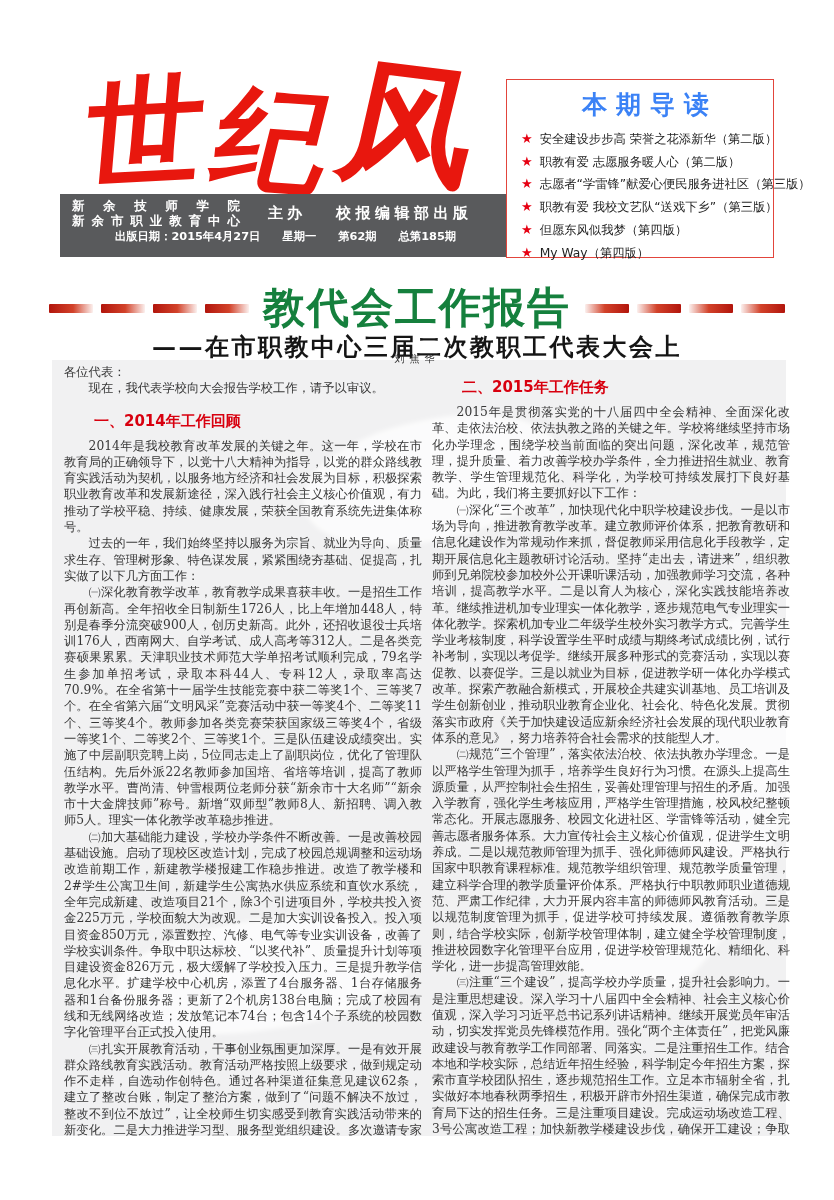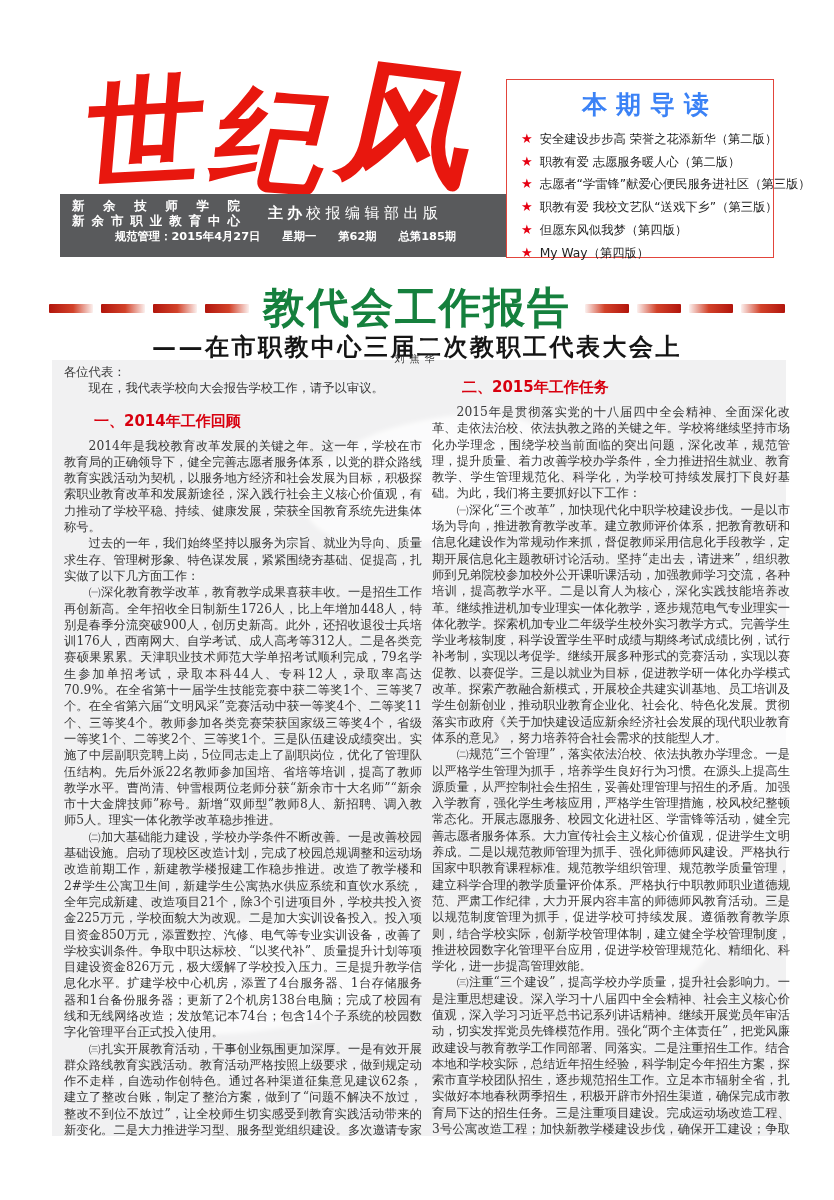--- a/index.html
+++ b/index.html
@@ -18,21 +18,21 @@
   .calli .c2 { font-size:132px; transform:rotate(7deg) skewX(-6deg) translateY(-2px); margin-left:14px; }
   
   .pubbar { position:absolute; left:60px; top:194px; width:447px; height:63px;
             background:#595a5c; color:#fff; padding:4px 8px 3px 12px;
             font-family:"DejaVu Sans", sans-serif; }
   .pubbar .row1 { display:flex; align-items:center; height:31px; }
   .orgs { width:168px; }
   .orgs div { font-size:12.5px; font-weight:bold; line-height:14.5px;
               text-align:justify; text-align-last:justify; }
   .host { font-size:15px; font-weight:bold; margin-left:28px; letter-spacing:4px; }
-  .pubby { font-size:15px; font-weight:normal; letter-spacing:4.5px; white-space:nowrap; }
+  .pubby { font-size:15px; font-weight:bold; margin-left:30px; letter-spacing:4.5px; white-space:nowrap; }
   .row2, .row3 { display:flex; font-size:11.3px; font-weight:bold; line-height:15px; white-space:nowrap; }
   .row2 { justify-content:space-between; padding:1px 16px 0 12px; }
   .row3 { justify-content:center; gap:22px; }
   
   .digest { position:absolute; left:506px; top:79px; width:268px; height:179px;
             border:1px solid #e2453c; background:#fff; padding:8px 0 0 14px; }
   .digest-title { text-align:center; color:#3b82f6; font-weight:bold; font-size:25px;
                   letter-spacing:9px; font-family:"DejaVu Serif", serif; margin-bottom:7px; padding-left:6px;}
   .digest-item { display:flex; align-items:baseline; font-size:12.3px; line-height:22.7px;
                  font-family:"DejaVu Sans", sans-serif; color:#1f1f1f; white-space:nowrap; }
@@ -86,21 +86,21 @@
   <div class="pubbar">
     <div class="row1">
       <div class="orgs">
         <div>新余技师学院</div>
         <div>新余市职业教育中心</div>
       </div>
       <div class="host">主办</div>
       <div class="pubby">校报编辑部出版</div>
     </div>
     <div class="row3">
-      <span>规范管理：2015年4月27日</span>
+      <span>出版日期：2015年4月27日</span>
       <span>星期一</span>
       <span>第62期</span>
       <span>总第185期</span>
     </div>
   </div>
 
   <div class="digest">
     <div class="digest-title">本期导读</div>
     <div class="digest-item">
       <span class="star">★</span>
@@ -141,21 +141,21 @@
   </div>
 
   <div class="subtitle">——在市职教中心三届二次教职工代表大会上</div>
   <div class="author">刘焦华</div>
 
   <div class="bodywrap">
     <div class="col col-left">
       <p class="noindent">各位代表：</p>
       <p>现在，我代表学校向大会报告学校工作，请予以审议。</p>
       <div class="sec-head">一、2014年工作回顾</div>
-      <p>2014年是我校教育改革发展的关键之年。这一年，学校在市教育局的正确领导下，健全完善志愿者服务体系，以党的群众路线教育实践活动为契机，以服务地方经济和社会发展为目标，积极探索职业教育改革和发展新途径，深入践行社会主义核心价值观，有力推动了学校平稳、持续、健康发展，荣获全国教育系统先进集体称号。</p>
+      <p>2014年是我校教育改革发展的关键之年。这一年，学校在市教育局的正确领导下，以党十八大精神为指导，以党的群众路线教育实践活动为契机，以服务地方经济和社会发展为目标，积极探索职业教育改革和发展新途径，深入践行社会主义核心价值观，有力推动了学校平稳、持续、健康发展，荣获全国教育系统先进集体称号。</p>
       <p>过去的一年，我们始终坚持以服务为宗旨、就业为导向、质量求生存、管理树形象、特色谋发展，紧紧围绕夯基础、促提高，扎实做了以下几方面工作：</p>
       <p>㈠深化教育教学改革，教育教学成果喜获丰收。一是招生工作再创新高。全年招收全日制新生1726人，比上年增加448人，特别是春季分流突破900人，创历史新高。此外，还招收退役士兵培训176人，西南网大、自学考试、成人高考等312人。二是各类竞赛硕果累累。天津职业技术师范大学单招考试顺利完成，79名学生参加单招考试，录取本科44人、专科12人，录取率高达70.9%。在全省第十一届学生技能竞赛中获二等奖1个、三等奖7个。在全省第六届“文明风采”竞赛活动中获一等奖4个、二等奖11个、三等奖4个。教师参加各类竞赛荣获国家级三等奖4个，省级一等奖1个、二等奖2个、三等奖1个。三是队伍建设成绩突出。实施了中层副职竞聘上岗，5位同志走上了副职岗位，优化了管理队伍结构。先后外派22名教师参加国培、省培等培训，提高了教师教学水平。曹尚清、钟雪根两位老师分获“新余市十大名师”“新余市十大金牌技师”称号。新增“双师型”教师8人、新招聘、调入教师5人。理实一体化教学改革稳步推进。</p>
       <p>㈡加大基础能力建设，学校办学条件不断改善。一是改善校园基础设施。启动了现校区改造计划，完成了校园总规调整和运动场改造前期工作，新建教学楼报建工作稳步推进。改造了教学楼和2#学生公寓卫生间，新建学生公寓热水供应系统和直饮水系统，全年完成新建、改造项目21个，除3个引进项目外，学校共投入资金225万元，学校面貌大为改观。二是加大实训设备投入。投入项目资金850万元，添置数控、汽修、电气等专业实训设备，改善了学校实训条件。争取中职达标校、“以奖代补”、质量提升计划等项目建设资金826万元，极大缓解了学校投入压力。三是提升教学信息化水平。扩建学校中心机房，添置了4台服务器、1台存储服务器和1台备份服务器；更新了2个机房138台电脑；完成了校园有线和无线网络改造；发放笔记本74台；包含14个子系统的校园数字化管理平台正式投入使用。</p>
       <p>㈢扎实开展教育活动，干事创业氛围更加深厚。一是有效开展群众路线教育实践活动。教育活动严格按照上级要求，做到规定动作不走样，自选动作创特色。通过各种渠道征集意见建议62条，建立了整改台账，制定了整治方案，做到了“问题不解决不放过，整改不到位不放过”，让全校师生切实感受到教育实践活动带来的新变化。二是大力推进学习型、服务型党组织建设。多次邀请专家教授来校专题讲座，校党委组织开展六次中心组学习。开展了党员志愿者与留守儿童结对帮扶、党员联系寝室、党员教师访万家、党员志愿者到分宜县角元村走访帮扶困难群众等志愿活动。三是狠抓班子作风建设。加强班子能力建设和思想政治建设，提高领导班子办学治校能力。严格履行领导班子议事规定程序，建立健全并严格落实“三重一大”制度。坚持民主集中制，完善民主生活会制度，落实谈心谈话制度，健全了群众监督机制，提高了班子管理和服务水平。</p>
     </div>
     <div class="col col-right">
       <div class="sec-head">二、2015年工作任务</div>
       <p>2015年是贯彻落实党的十八届四中全会精神、全面深化改革、走依法治校、依法执教之路的关键之年。学校将继续坚持市场化办学理念，围绕学校当前面临的突出问题，深化改革，规范管理，提升质量、着力改善学校办学条件，全力推进招生就业、教育教学、学生管理规范化、科学化，为学校可持续发展打下良好基础。为此，我们将主要抓好以下工作：</p>
       <p>㈠深化“三个改革”，加快现代化中职学校建设步伐。一是以市场为导向，推进教育教学改革。建立教师评价体系，把教育教研和信息化建设作为常规动作来抓，督促教师采用信息化手段教学，定期开展信息化主题教研讨论活动。坚持“走出去，请进来”，组织教师到兄弟院校参加校外公开课听课活动，加强教师学习交流，各种培训，提高教学水平。二是以育人为核心，深化实践技能培养改革。继续推进机加专业理实一体化教学，逐步规范电气专业理实一体化教学。探索机加专业二年级学生校外实习教学方式。完善学生学业考核制度，科学设置学生平时成绩与期终考试成绩比例，试行补考制，实现以考促学。继续开展多种形式的竞赛活动，实现以赛促教、以赛促学。三是以就业为目标，促进教学研一体化办学模式改革。探索产教融合新模式，开展校企共建实训基地、员工培训及学生创新创业，推动职业教育企业化、社会化、特色化发展。贯彻落实市政府《关于加快建设适应新余经济社会发展的现代职业教育体系的意见》，努力培养符合社会需求的技能型人才。</p>
       <p>㈡规范“三个管理”，落实依法治校、依法执教办学理念。一是以严格学生管理为抓手，培养学生良好行为习惯。在源头上提高生源质量，从严控制社会生招生，妥善处理管理与招生的矛盾。加强入学教育，强化学生考核应用，严格学生管理措施，校风校纪整顿常态化。开展志愿服务、校园文化进社区、学雷锋等活动，健全完善志愿者服务体系。大力宣传社会主义核心价值观，促进学生文明养成。二是以规范教师管理为抓手、强化师德师风建设。严格执行国家中职教育课程标准。规范教学组织管理、规范教学质量管理，建立科学合理的教学质量评价体系。严格执行中职教师职业道德规范、严肃工作纪律，大力开展内容丰富的师德师风教育活动。三是以规范制度管理为抓手，促进学校可持续发展。遵循教育教学原则，结合学校实际，创新学校管理体制，建立健全学校管理制度，推进校园数字化管理平台应用，促进学校管理规范化、精细化、科学化，进一步提高管理效能。</p>

